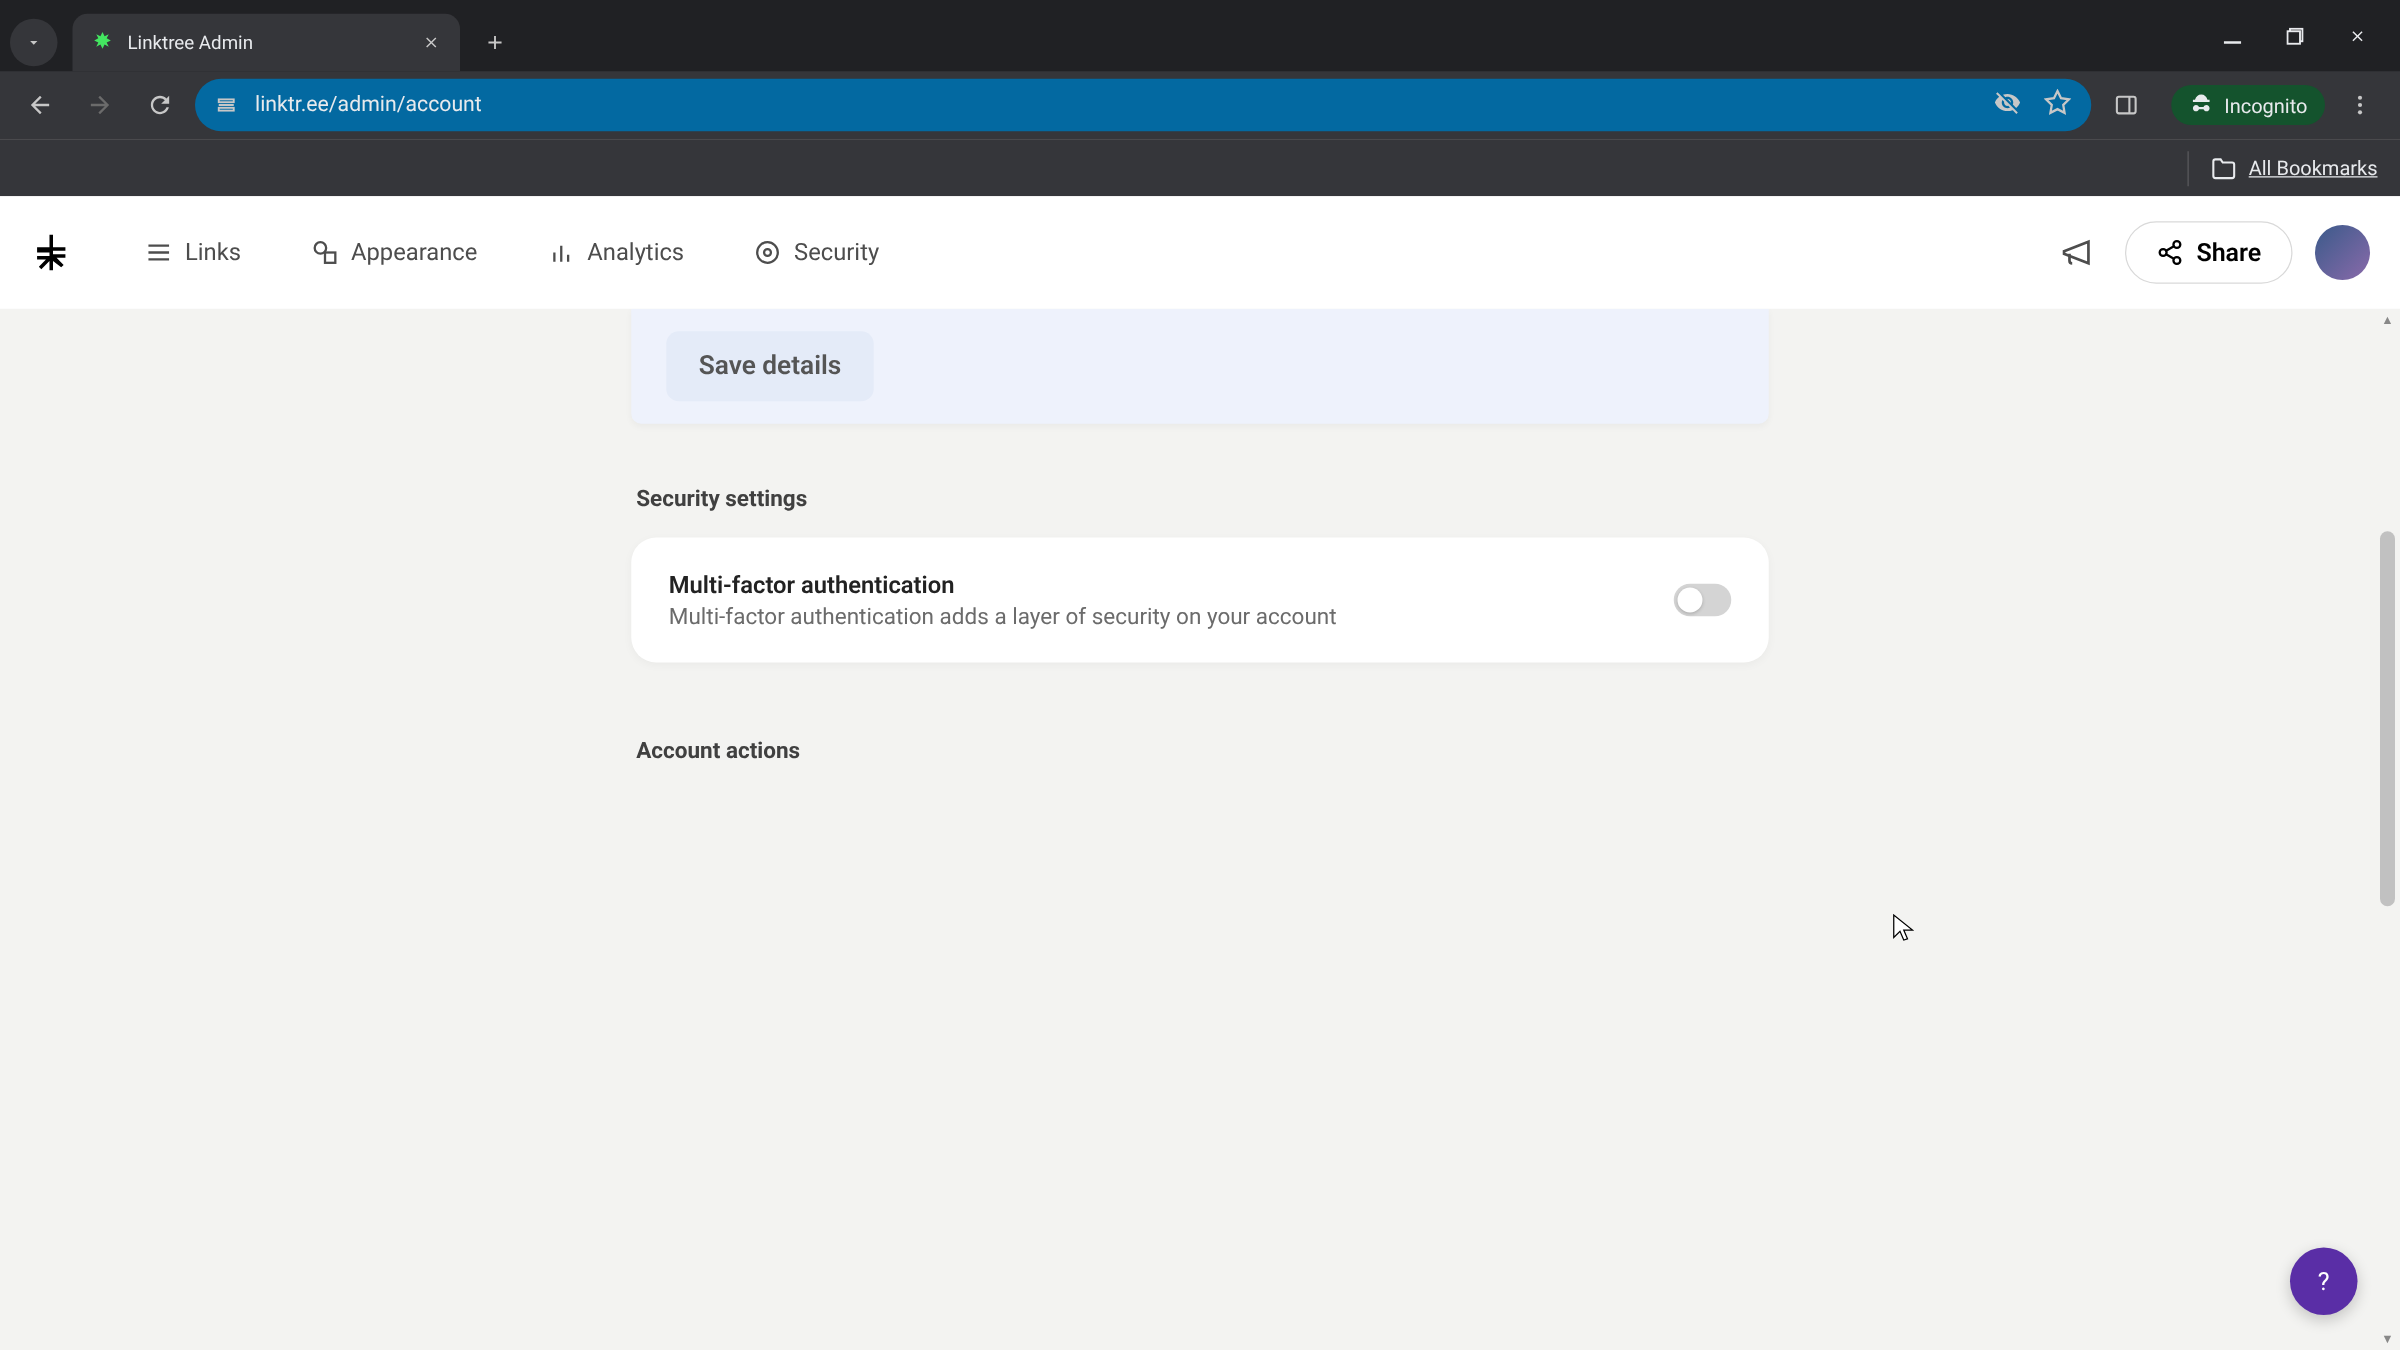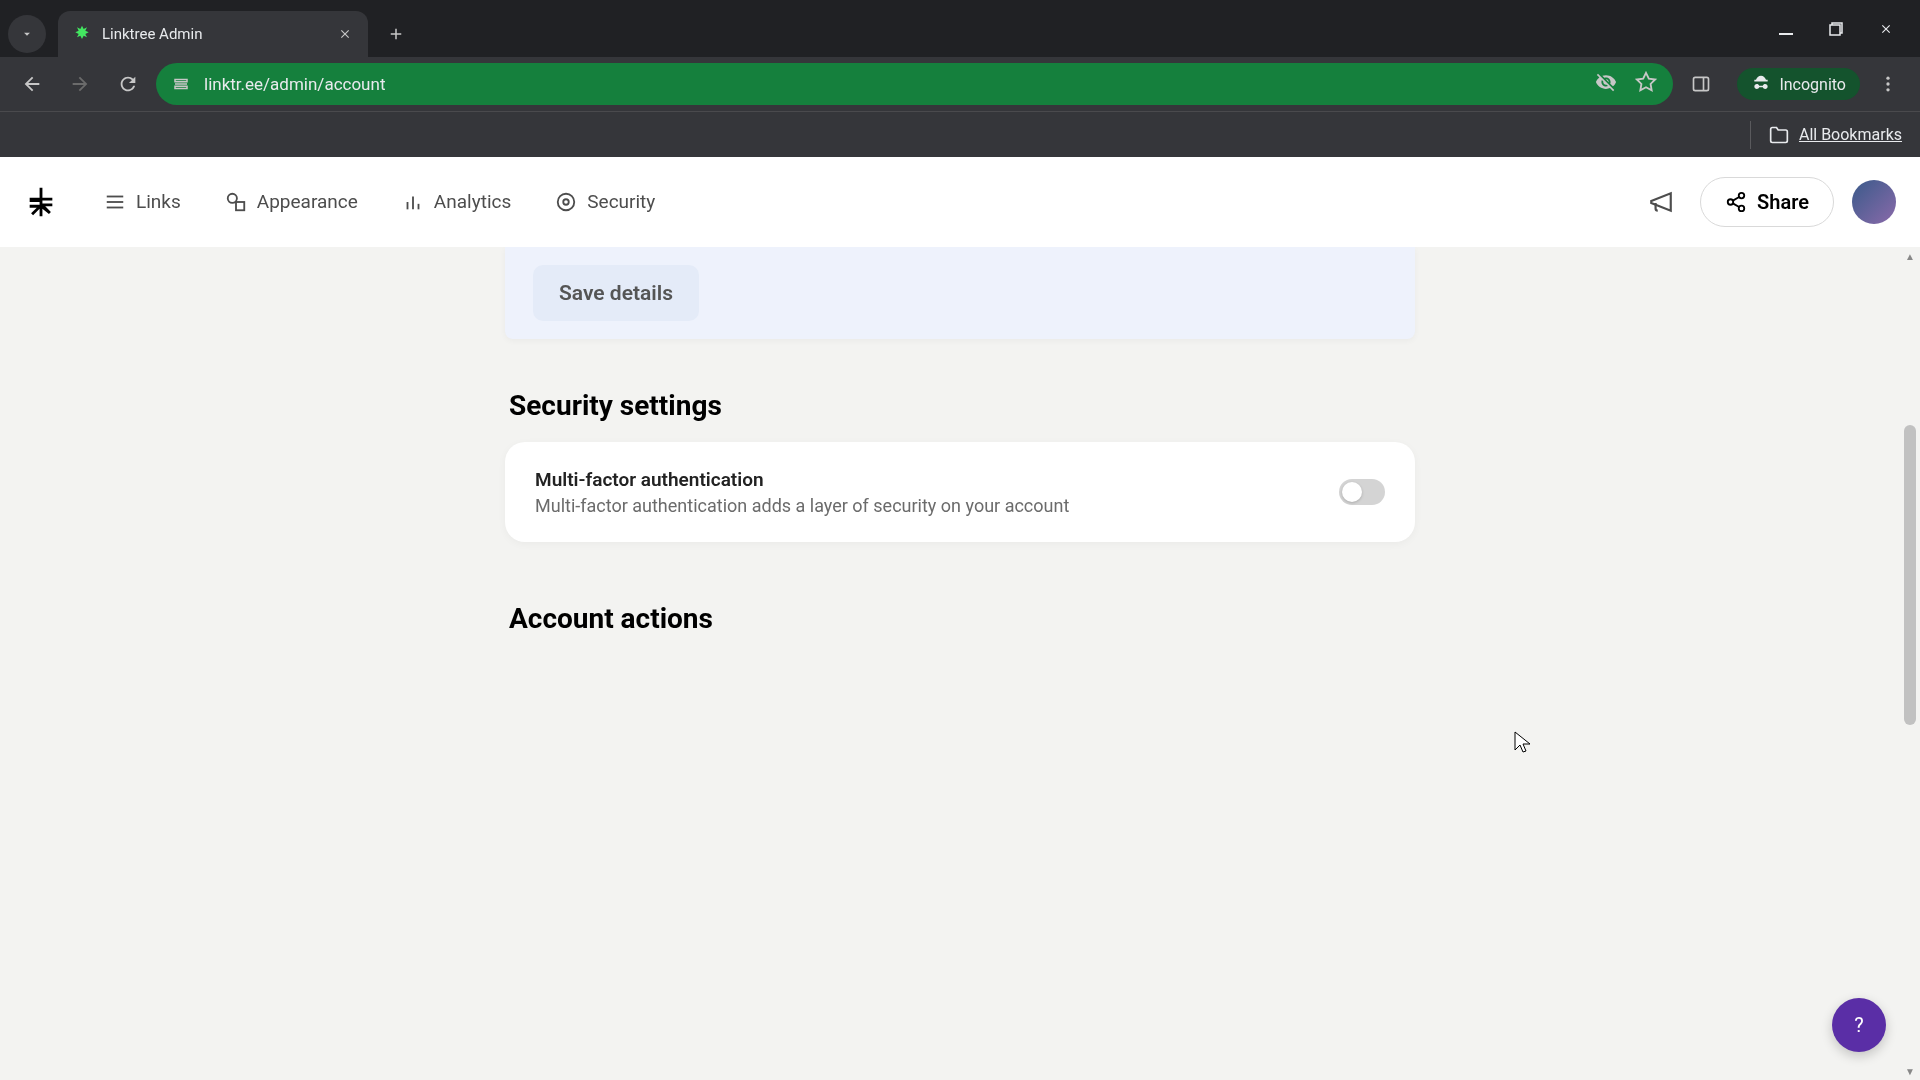--- a/index.html
+++ b/index.html
@@ -13,48 +13,48 @@
 .tab-favicon { width: 20px; height: 20px; color: #43e660; }
 .tab-title { color: #e8eaed; font-size: 15px; flex: 1; }
 .tab-close { color: #c7c7c7; width: 18px; height: 18px; border-radius: 50%; display: flex; align-items: center; justify-content: center; cursor: pointer; }
 .new-tab { width: 36px; height: 36px; margin-left: 10px; margin-bottom: 5px; color: #c7c7c7; display: flex; align-items: center; justify-content: center; cursor: pointer; }
 .window-controls { margin-left: auto; display: flex; gap: 30px; padding: 0 24px 18px 0; color: #e8eaed; }
 .window-controls > div { cursor: pointer; width: 20px; height: 20px; display: flex; align-items: center; justify-content: center; }
 
 .toolbar { background: #35363a; height: 54px; display: flex; align-items: center; padding: 0 12px; gap: 8px; }
 .nav-btn { width: 40px; height: 40px; display: flex; align-items: center; justify-content: center; color: #c7c7c7; cursor: pointer; border-radius: 50%; }
 .nav-btn.disabled { color: #6b6b6b; }
-.address-bar { flex: 1; background: #15803d; border-radius: 22px; height: 42px; display: flex; align-items: center; padding: 0 16px; gap: 14px; color: #e8eaed; }
+.address-bar { flex: 1; background: #0369a1; border-radius: 22px; height: 42px; display: flex; align-items: center; padding: 0 16px; gap: 14px; color: #e8eaed; }
 .address-icon { color: #c7c7c7; display: flex; align-items: center; }
 .url-text { font-size: 17px; color: #e8eaed; flex: 1; }
 .address-right { display: flex; gap: 18px; align-items: center; color: #c7c7c7; }
 .incognito-badge { display: flex; align-items: center; gap: 8px; background: #14532d; border-radius: 20px; padding: 6px 14px; margin-left: 8px; color: #e8eaed; font-size: 16px; }
 
 .bookmarks-bar { background: #35363a; height: 46px; display: flex; align-items: center; justify-content: flex-end; padding: 0 18px; border-top: 1px solid #4a4a4d; }
 .bookmarks-bar .divider { width: 1px; height: 28px; background: #5a5a5d; margin-right: 18px; }
 .all-bookmarks { display: flex; align-items: center; gap: 10px; color: #e8eaed; font-size: 16px; cursor: pointer; text-decoration: underline; }
 
 
 .page { background: #fff; height: calc(1080px - 157px); position: relative; display: flex; flex-direction: column; }
-.app-header { background: #fff; height: 90px; display: flex; align-items: center; padding: 0 24px; gap: 24px; border-bottom: 1px solid transparent; justify-content: flex-end; }
+.app-header { background: #fff; height: 90px; display: flex; align-items: center; padding: 0 24px; gap: 36px; border-bottom: 1px solid transparent; justify-content: flex-end; }
 .logo { width: 34px; height: 34px; margin-right: 12px; }
 .nav-item { display: flex; align-items: center; gap: 10px; color: #4d4d4d; font-size: 19px; cursor: pointer; padding: 8px 10px; }
 .nav-item svg { width: 22px; height: 22px; stroke: #4d4d4d; fill: none; stroke-width: 2; }
 .header-right { margin-left: auto; display: flex; align-items: center; gap: 18px; }
 .megaphone-btn { width: 42px; height: 42px; display: flex; align-items: center; justify-content: center; cursor: pointer; }
 .share-btn { display: flex; align-items: center; gap: 10px; border: 1px solid #d9d9d9; border-radius: 28px; padding: 12px 24px; font-size: 20px; font-weight: 600; cursor: pointer; }
 .avatar { width: 44px; height: 44px; border-radius: 50%; background: linear-gradient(135deg, #3a5a8a 0%, #8a6aaa 100%); cursor: pointer; overflow: hidden; }
 
 .content-area { flex: 1; background: #f3f3f1; overflow-y: auto; position: relative; }
 .content-inner { width: 910px; margin: 0 auto; padding-bottom: 40px; }
 
 .save-card { background: #eef2fc; border-radius: 0 0 8px 8px; padding: 18px 0 18px 0; margin-bottom: 50px; box-shadow: 0 2px 6px rgba(0,0,0,0.04); }
 .save-btn { margin-left: 28px; background: #e4ebf8; color: #555; font-size: 21px; font-weight: 600; padding: 16px 26px; border-radius: 10px; border: none; cursor: pointer; display: inline-block; }
 
-.section-title { font-size: 28px; color: #000000; margin-bottom: 20px; padding-left: 4px; }
+.section-title { font-size: 18px; color: #404040; margin-bottom: 20px; padding-left: 4px; }
 
 .card { background: #fff; border-radius: 20px; padding: 26px 30px; box-shadow: 0 2px 8px rgba(0,0,0,0.04); margin-bottom: 60px; }
 .mfa-row { display: flex; align-items: center; justify-content: space-between; }
 .mfa-text h3 { font-size: 19px; font-weight: 600; color: #222; margin-bottom: 4px; }
 .mfa-text p { font-size: 18px; color: #6b6b6b; }
 .toggle { width: 46px; height: 26px; background: #d4d4d4; border-radius: 13px; position: relative; cursor: pointer; }
 .toggle::after { content: ''; position: absolute; width: 20px; height: 20px; background: #fff; border-radius: 50%; top: 3px; left: 3px; box-shadow: 0 1px 3px rgba(0,0,0,0.2); }
 
 .reset-card h3 { font-size: 21px; font-weight: 700; color: #222; margin-bottom: 14px; }
 .reset-card p { font-size: 20px; color: #5a5a5a; line-height: 1.5; margin-bottom: 24px; }

